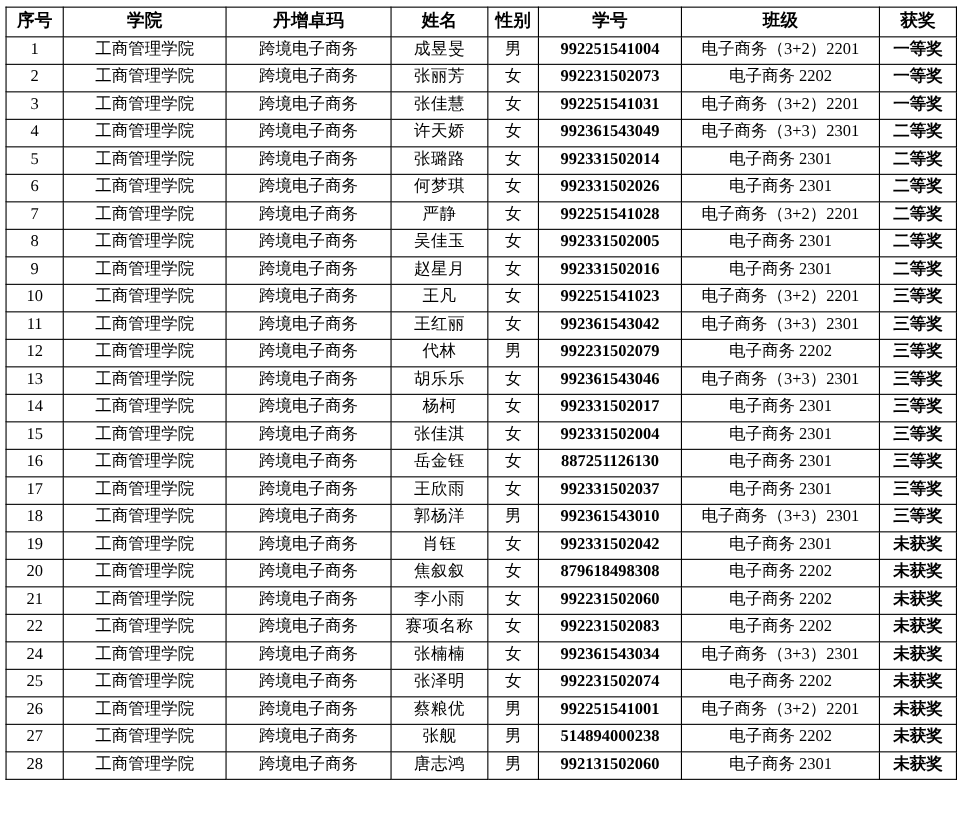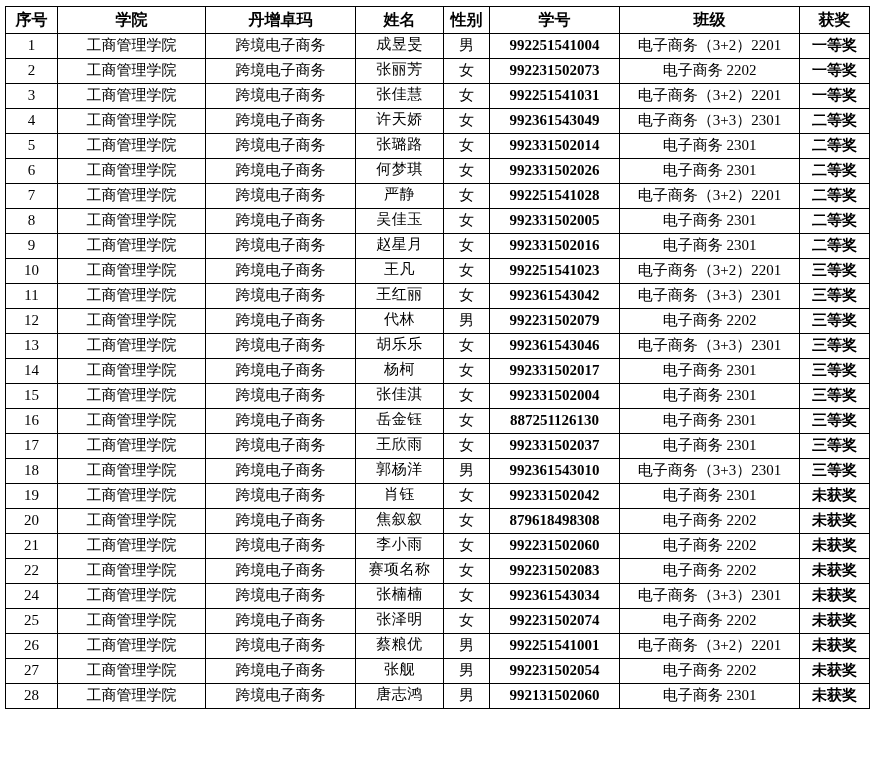--- a/index.html
+++ b/index.html
@@ -335,21 +335,21 @@
           <td class="sid">992251541001</td>
           <td class="cls">电子商务（3+2）2201</td>
           <td class="award">未获奖</td>
         </tr>
         <tr>
           <td class="seq">27</td>
           <td class="college">工商管理学院</td>
           <td class="event">跨境电子商务</td>
           <td class="name">张舰</td>
           <td class="gender">男</td>
-          <td class="sid">992231502054</td>
+          <td class="sid">514894000238</td>
           <td class="cls">电子商务 2202</td>
           <td class="award">未获奖</td>
         </tr>
         <tr>
           <td class="seq">28</td>
           <td class="college">工商管理学院</td>
           <td class="event">跨境电子商务</td>
           <td class="name">唐志鸿</td>
           <td class="gender">男</td>
           <td class="sid">992131502060</td>

